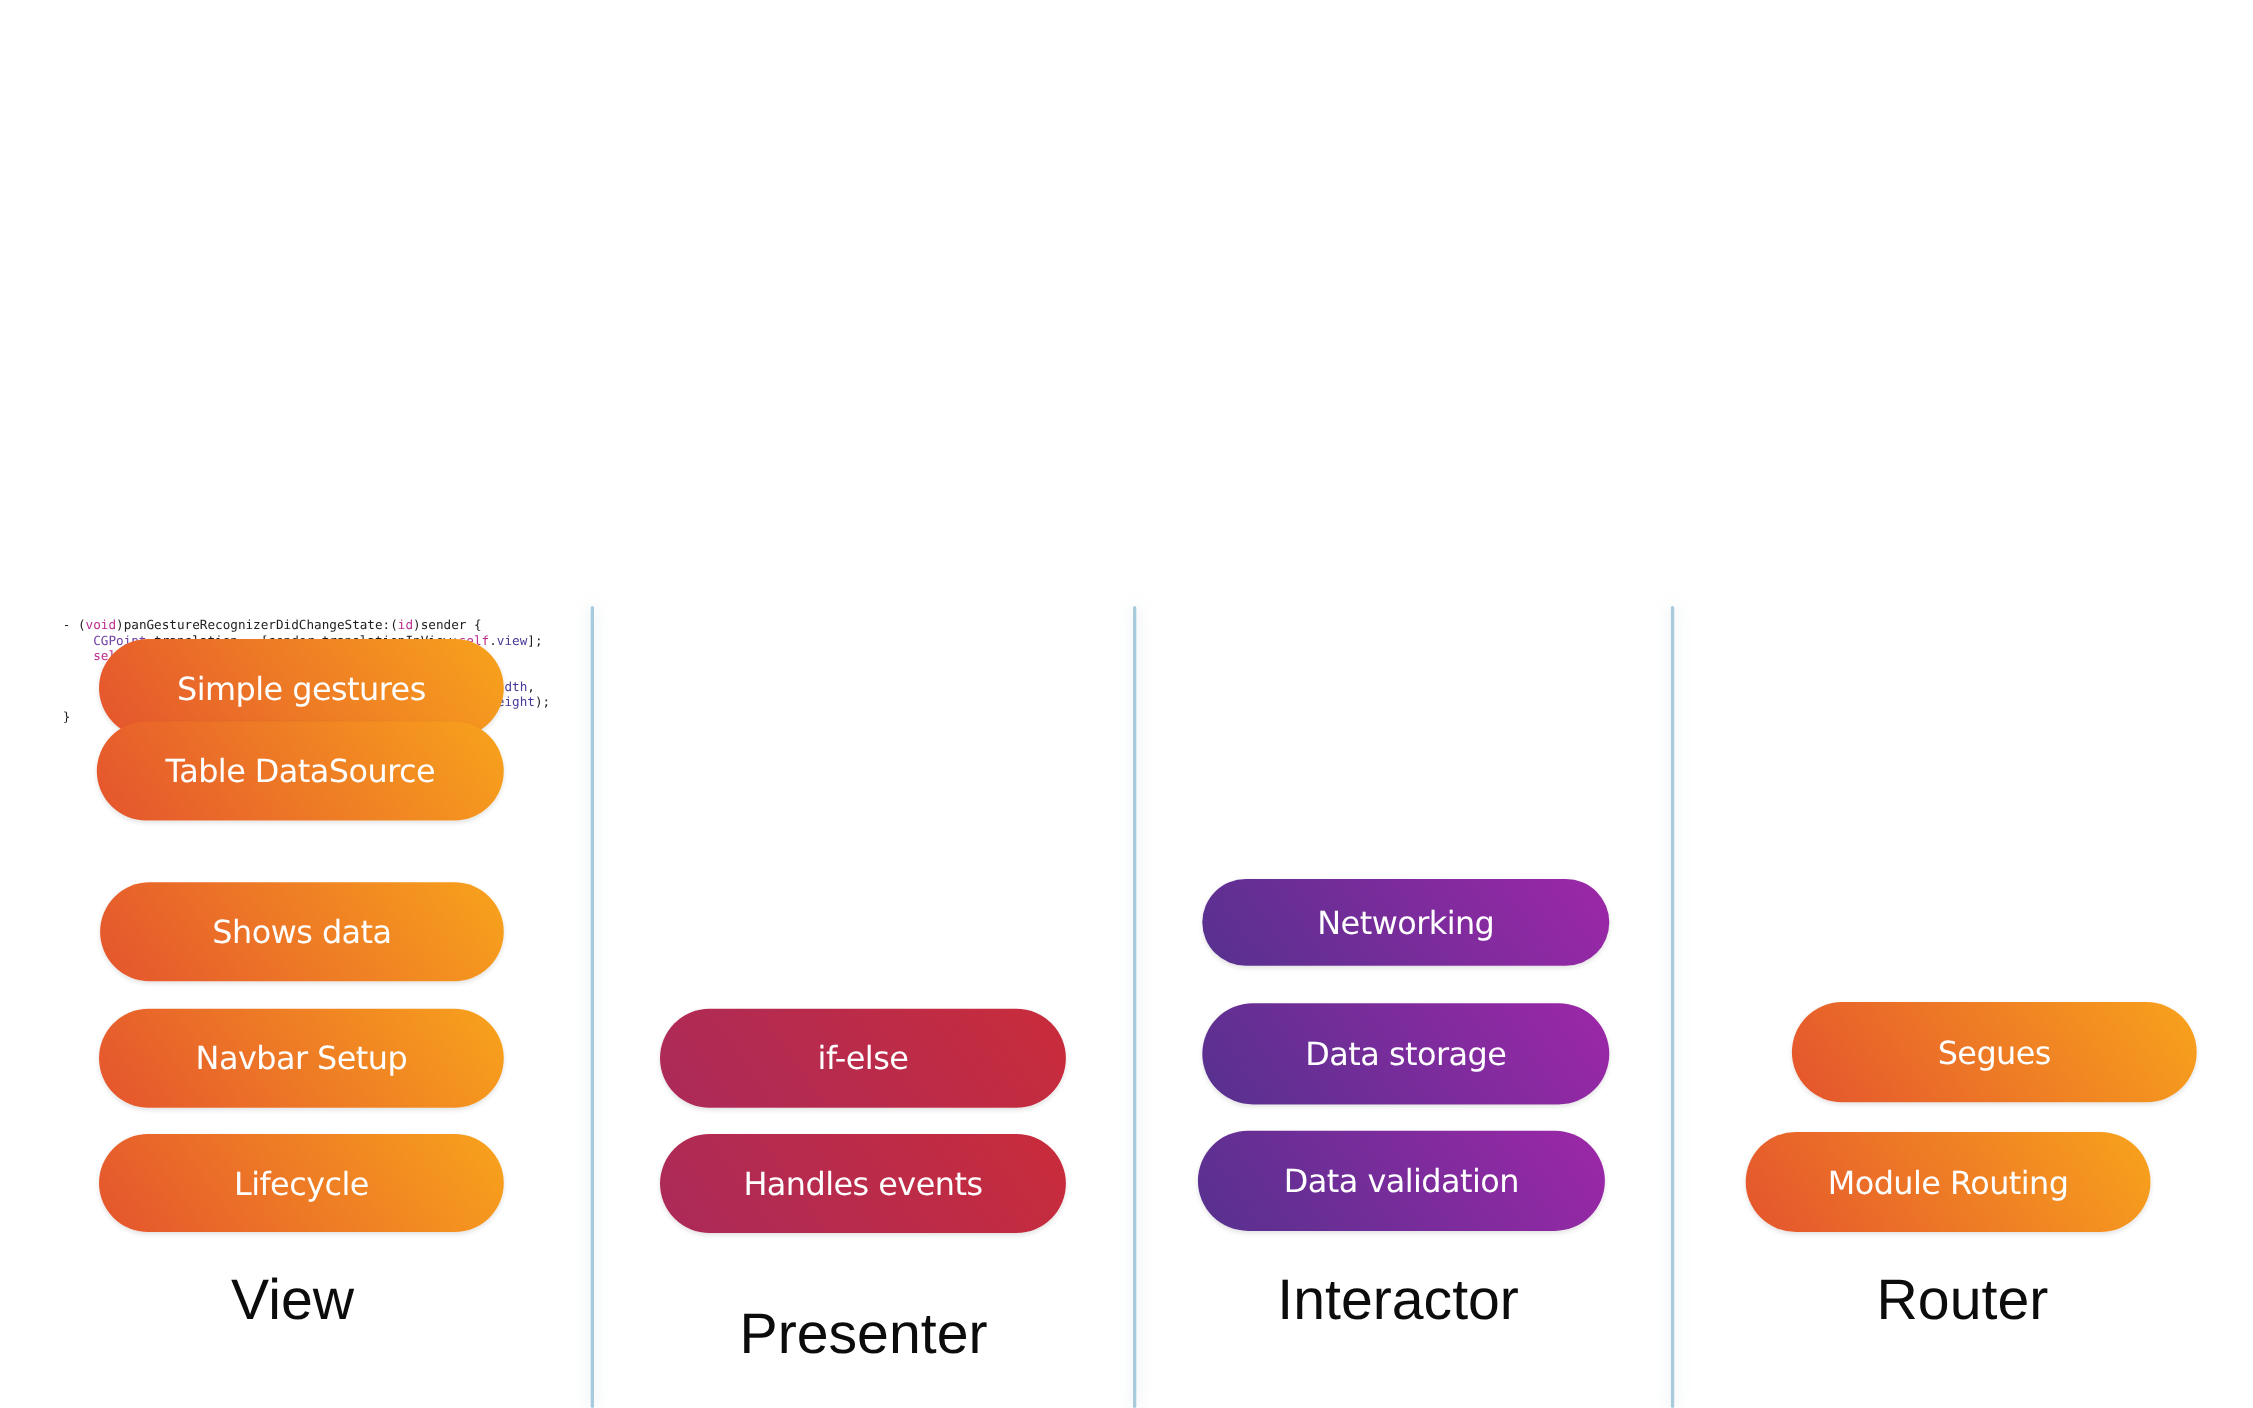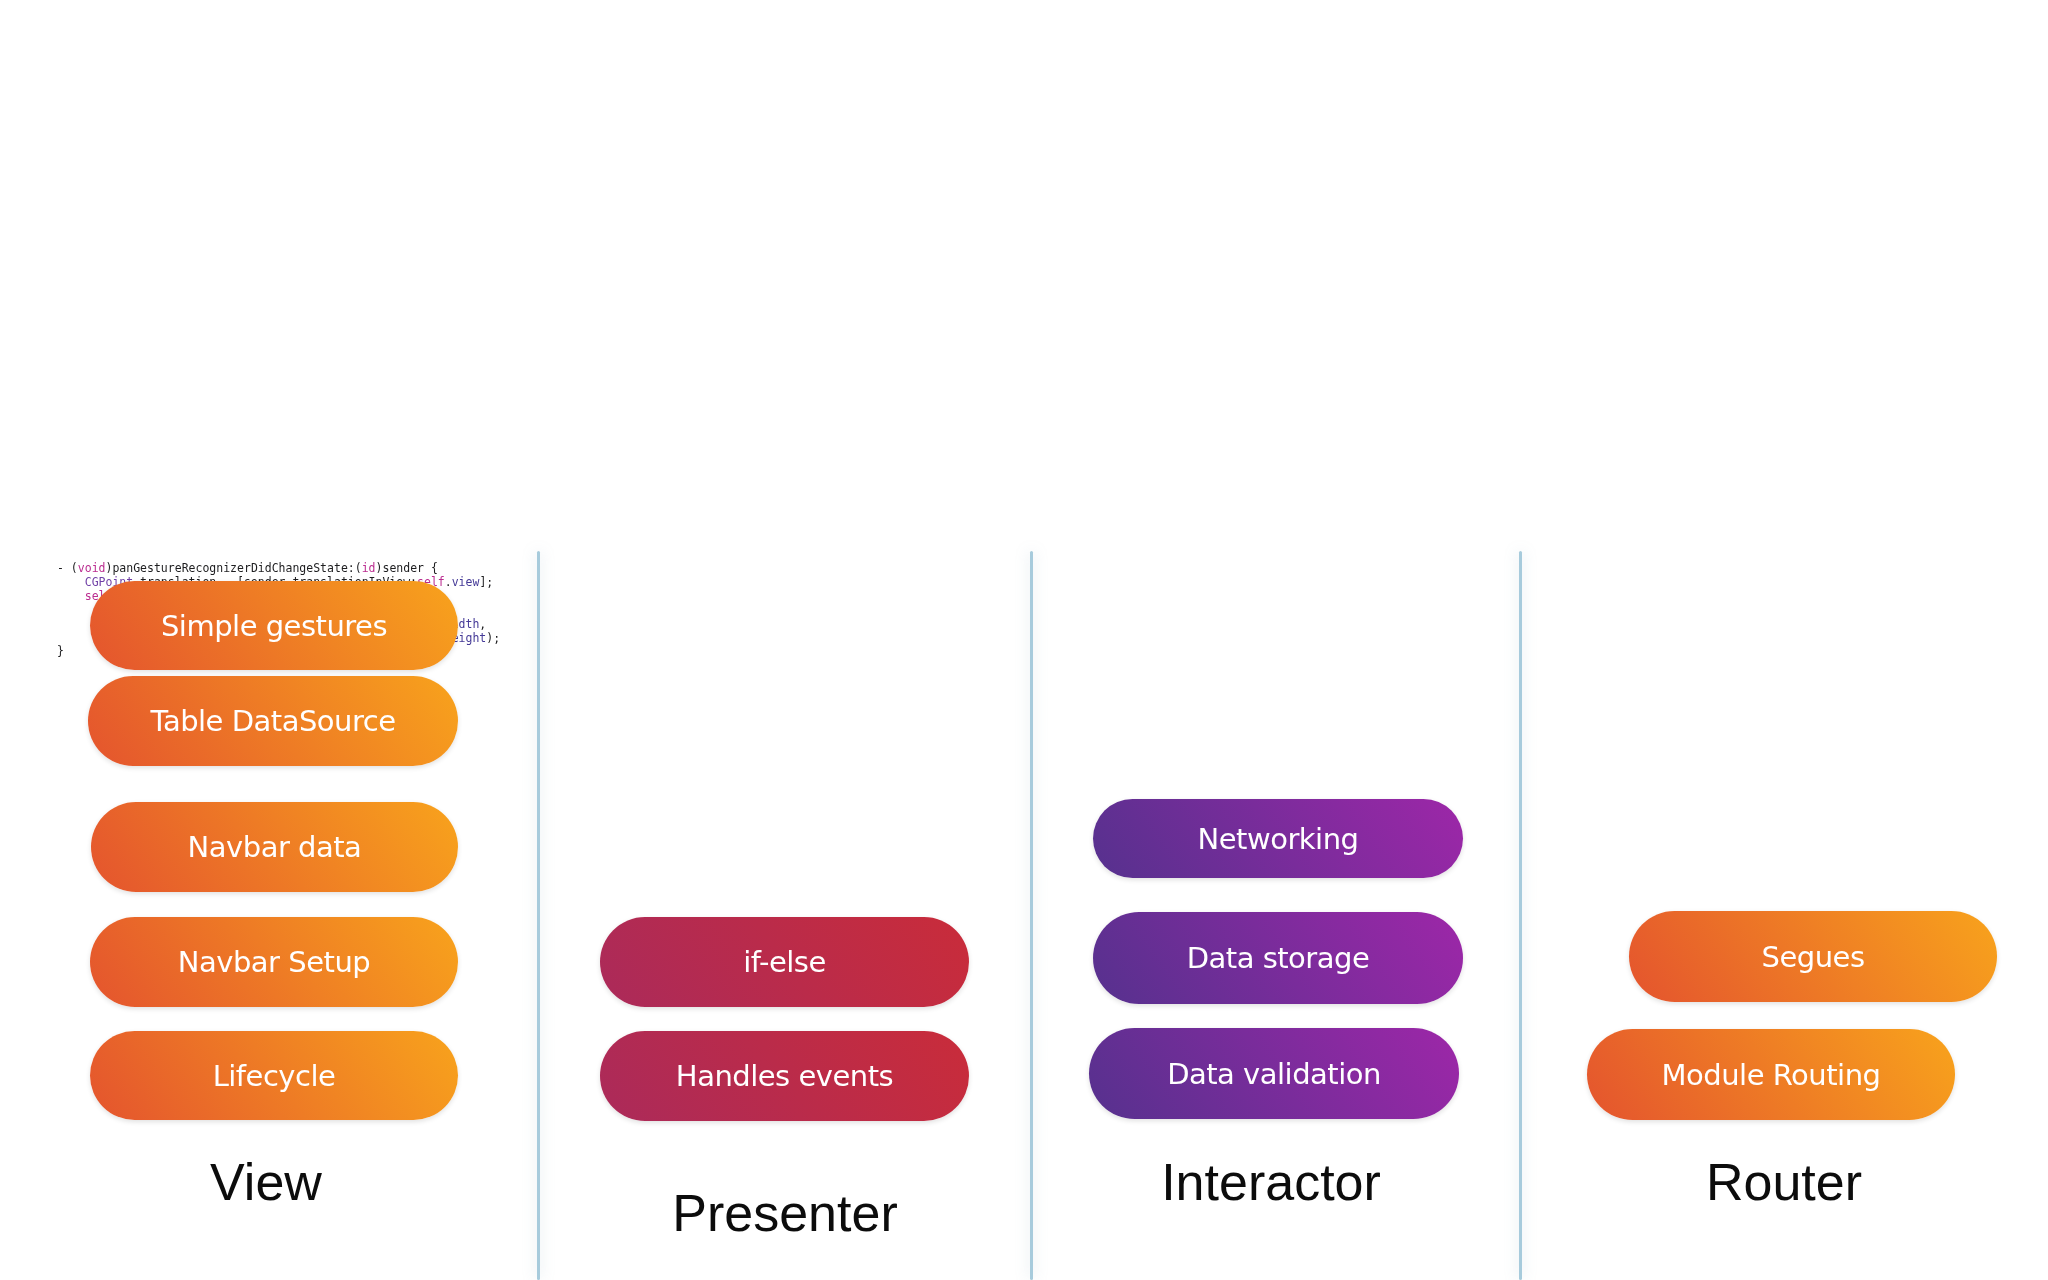--- a/index.html
+++ b/index.html
@@ -64,22 +64,22 @@
 
 <div id="stage">
   <pre id="code"><div><span style="color: rgb(29, 29, 31);">- (</span><span style="color: rgb(187, 45, 144);">void</span><span style="color: rgb(29, 29, 31);">)panGestureRecognizerDidChangeState:(</span><span style="color: rgb(187, 45, 144);">id</span><span style="color: rgb(29, 29, 31);">)sender {</span></div><div><span style="color: rgb(29, 29, 31);">    </span><span style="color: rgb(111, 63, 166);">CGPoint</span><span style="color: rgb(29, 29, 31);"> translation = [sender translationInView:</span><span style="color: rgb(187, 45, 144);">self</span><span style="color: rgb(29, 29, 31);">.</span><span style="color: rgb(69, 58, 151);">view</span><span style="color: rgb(29, 29, 31);">];</span></div><div><span style="color: rgb(29, 29, 31);">    </span><span style="color: rgb(187, 45, 144);">self</span><span style="color: rgb(29, 29, 31);">.view.frame = CGRectMake(translation.x,</span></div><div><span style="color: rgb(29, 29, 31);">                              </span><span style="color: rgb(187, 45, 144);">self</span><span style="color: rgb(29, 29, 31);">.view.frame.origin.y,</span></div><div><span style="color: rgb(29, 29, 31);">                                   </span><span style="color: rgb(187, 45, 144);">self</span><span style="color: rgb(29, 29, 31);">.view.frame.size.</span><span style="color: rgb(69, 58, 151);">width</span><span style="color: rgb(29, 29, 31);">,</span></div><div><span style="color: rgb(29, 29, 31);">                                   </span><span style="color: rgb(187, 45, 144);">self</span><span style="color: rgb(29, 29, 31);">.view.frame.size.</span><span style="color: rgb(69, 58, 151);">height</span><span style="color: rgb(29, 29, 31);">);</span></div><div><span style="color: rgb(29, 29, 31);">}</span></div></pre>
   <div id="dividers">
       <div class="divider" style="left: 537px; top: 551px; background: rgb(167, 203, 220);"></div>
       <div class="divider" style="left: 1030px; top: 551px; background: rgb(167, 203, 220);"></div>
       <div class="divider" style="left: 1519px; top: 551px; background: rgb(167, 203, 220);"></div>
     </div>
   <div id="pills">
       <div class="pill" style="left: 90px; top: 581px; width: 368px; height: 89px; background: linear-gradient(55deg, rgb(228, 84, 46), rgb(248, 163, 28));">Simple gestures</div>
-      <div class="pill" style="left: 88px; top: 676px; width: 370px; height: 90px; background: linear-gradient(55deg, rgb(228, 84, 46), rgb(248, 163, 28));">Table DataSource</div>
-      <div class="pill" style="left: 91px; top: 802px; width: 367px; height: 90px; background: linear-gradient(55deg, rgb(228, 84, 46), rgb(248, 163, 28));">Navbar data</div>
+      <div class="pill" style="left: 88px; top: 656px; width: 370px; height: 90px; background: linear-gradient(55deg, rgb(228, 84, 46), rgb(248, 163, 28));">Table DataSource</div>
+      <div class="pill" style="left: 91px; top: 802px; width: 367px; height: 90px; background: linear-gradient(55deg, rgb(228, 84, 46), rgb(248, 163, 28));">Shows data</div>
       <div class="pill" style="left: 90px; top: 917px; width: 368px; height: 90px; background: linear-gradient(55deg, rgb(228, 84, 46), rgb(248, 163, 28));">Navbar Setup</div>
       <div class="pill" style="left: 90px; top: 1031px; width: 368px; height: 89px; background: linear-gradient(55deg, rgb(228, 84, 46), rgb(248, 163, 28));">Lifecycle</div>
       <div class="pill" style="left: 600px; top: 917px; width: 369px; height: 90px; background: linear-gradient(55deg, rgb(171, 42, 90), rgb(201, 44, 58));">if-else</div>
       <div class="pill" style="left: 600px; top: 1031px; width: 369px; height: 90px; background: linear-gradient(55deg, rgb(171, 42, 90), rgb(201, 44, 58));">Handles events</div>
       <div class="pill" style="left: 1093px; top: 799px; width: 370px; height: 79px; background: linear-gradient(55deg, rgb(86, 49, 142), rgb(157, 39, 168));">Networking</div>
       <div class="pill" style="left: 1093px; top: 912px; width: 370px; height: 92px; background: linear-gradient(55deg, rgb(86, 49, 142), rgb(157, 39, 168));">Data storage</div>
       <div class="pill" style="left: 1089px; top: 1028px; width: 370px; height: 91px; background: linear-gradient(55deg, rgb(86, 49, 142), rgb(157, 39, 168));">Data validation</div>
       <div class="pill" style="left: 1629px; top: 911px; width: 368px; height: 91px; background: linear-gradient(55deg, rgb(228, 84, 46), rgb(248, 163, 28));">Segues</div>
       <div class="pill" style="left: 1587px; top: 1029px; width: 368px; height: 91px; background: linear-gradient(55deg, rgb(228, 84, 46), rgb(248, 163, 28));">Module Routing</div>
     </div>

